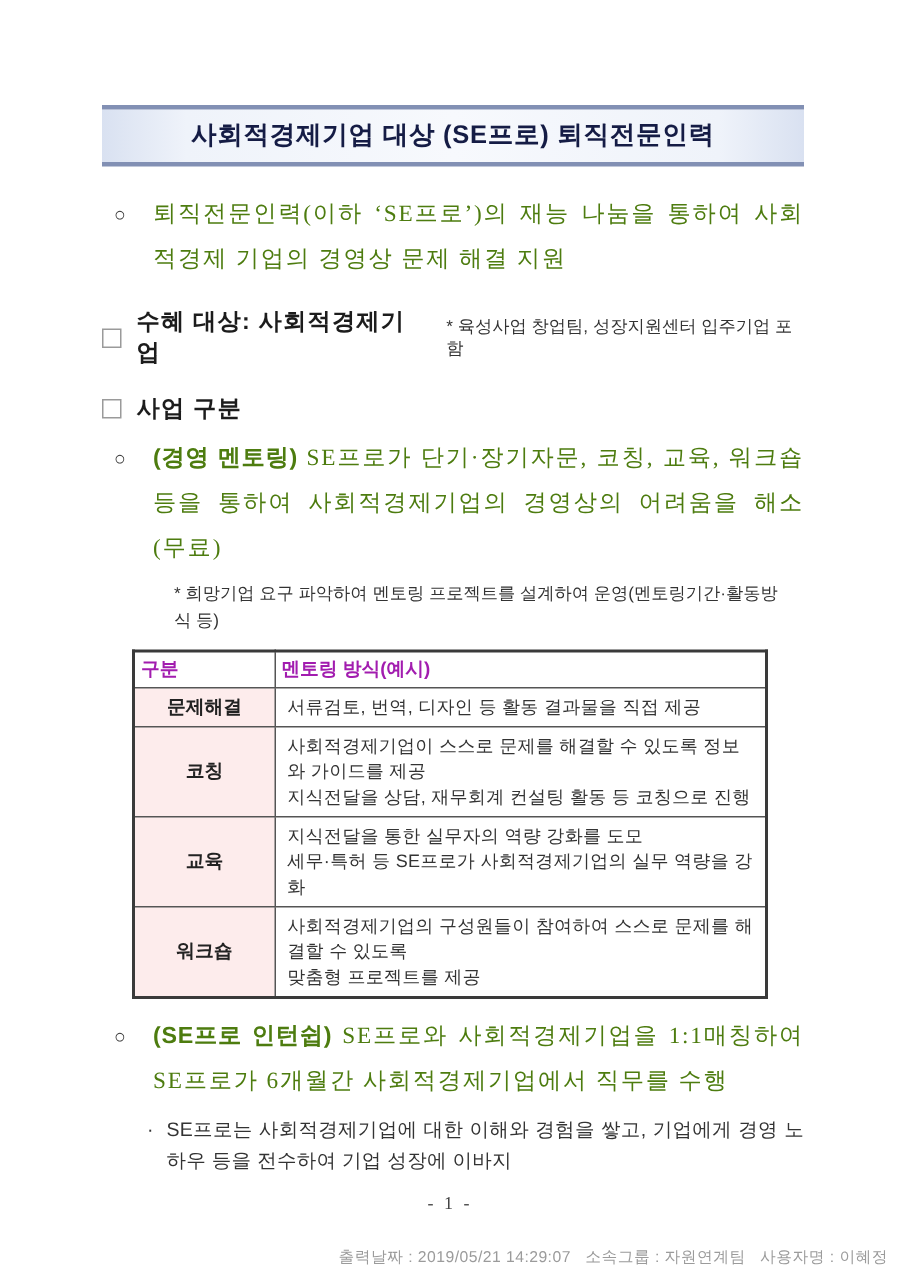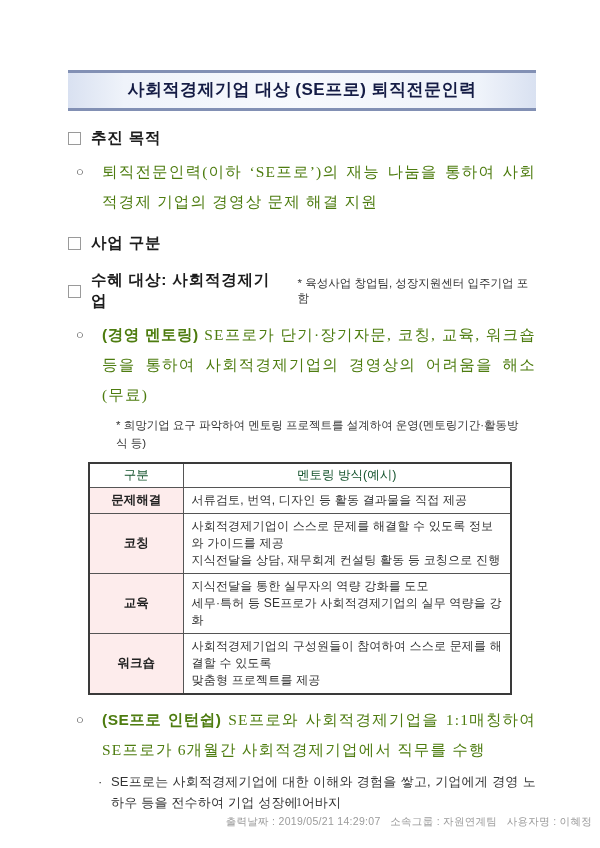--- a/index.html
+++ b/index.html
@@ -112,25 +112,25 @@
     margin:8px 0 10px 20px;
     border-collapse:collapse;
     font-family:"Liberation Sans", sans-serif;
     font-size:12px;
     color:#333;
     border:2px solid #3a3a3a;
   }
   table.mtable th, table.mtable td { border:1px solid #555; }
   table.mtable th {
     font-size:12.5px;
-    font-weight:normal;
-    text-align:center;
+    font-weight:bold;
+    text-align:left;
     padding:3px 4px;
     background:#ffffff;
-    color:#14532d;
+    color:#a21caf;
   }
   table.mtable td.cat {
     width:94px;
     background:#fdecec;
     font-weight:bold;
     font-size:12.5px;
     text-align:center;
     color:#222;
     padding:3px 0;
   }
@@ -158,57 +158,53 @@
   .page-number {
     position:absolute;
     bottom:38px; left:0; width:100%;
     text-align:center;
     font-size:12px;
     letter-spacing:2px;
     color:#444;
   }
   .print-footer {
     position:absolute;
-    bottom:19px; right:8px;
+    bottom:3px; right:8px;
     font-family:"Liberation Sans", sans-serif;
     font-size:10.5px;
     letter-spacing:0.3px;
     color:#9b9b9b;
     white-space:pre;
     text-align:right;
   }
 </style>
 </head>
 <body>
 
 <div class="page">
   <div class="content">
 
     <div class="title-box">
       <div class="t-line">사회적경제기업 대상 (SE프로) 퇴직전문인력</div>
     </div>
 
-    <div class="sec-heading">
-      <span class="chk"></span>
-      <span>추진 목적</span>
-    </div>
     <div class="o-para">
       <span class="o-marker">○</span>
       <span class="o-text">퇴직전문인력(이하 ‘SE프로’)의 재능 나눔을 통하여 사회적경제 기업의 경영상 문제 해결 지원</span>
-    </div>
-
-    <div class="sec-heading">
-      <span class="chk"></span>
-      <span>사업 구분</span>
     </div>
 
     <div class="sec-heading">
       <span class="chk"></span>
       <span>수혜 대상: 사회적경제기업</span>
       <span class="sec-note">* 육성사업 창업팀, 성장지원센터 입주기업 포함</span>
+    </div>
+
+    <div class="sec-heading">
+      <span class="chk"></span>
+      <span>사업 구분</span>
     </div>
 
     <div class="o-para">
       <span class="o-marker">○</span>
       <span class="o-text"><span class="b-label">(경영 멘토링)</span><span> SE프로가 단기·장기자문, 코칭, 교육, 워크숍 등을 통하여 사회적경제기업의 경영상의 어려움을 해소 (무료)</span></span>
     </div>
     <div class="star-note">* 희망기업 요구 파악하여 멘토링 프로젝트를 설계하여 운영(멘토링기간·활동방식 등)</div>
 
     <table class="mtable">
       <thead>

